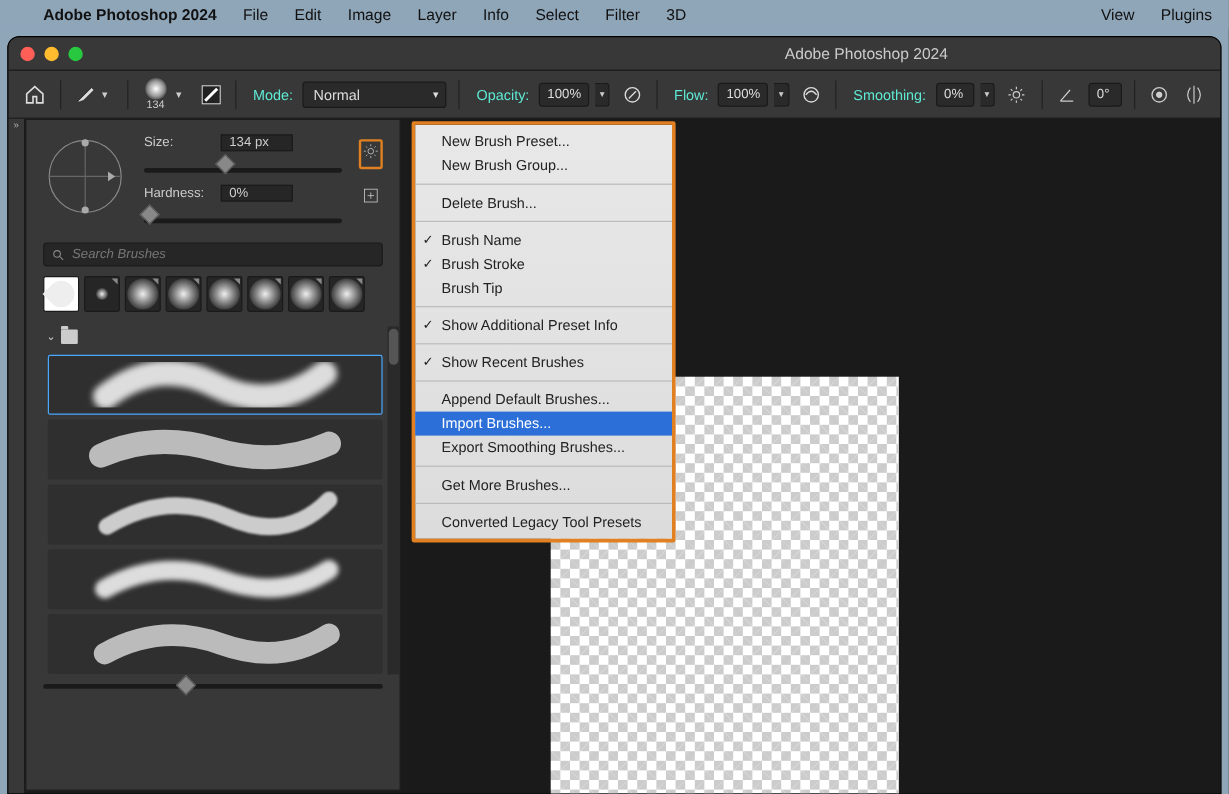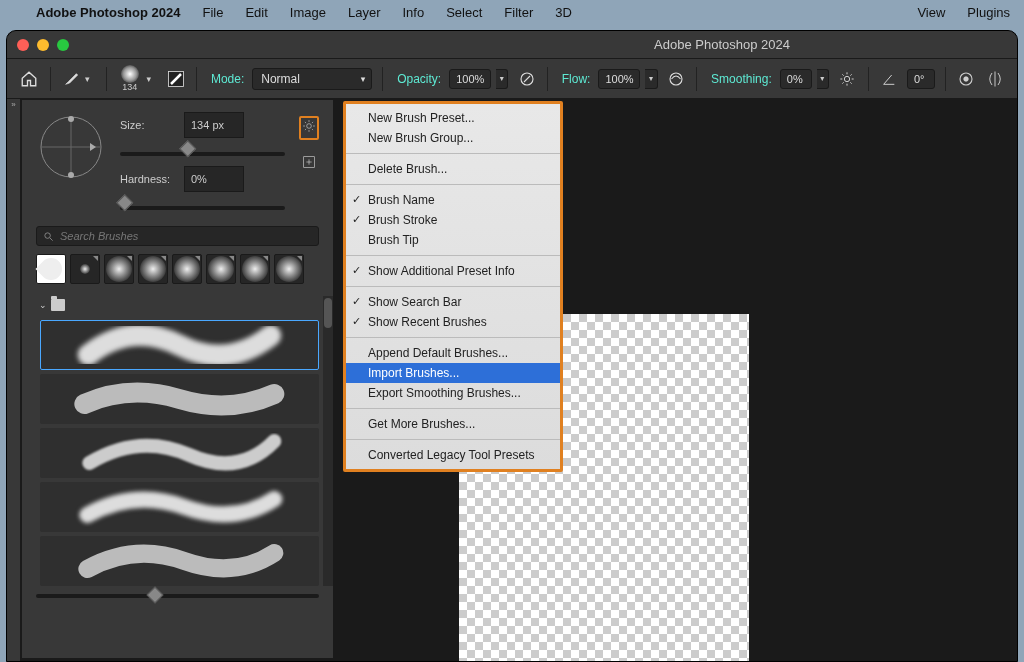--- a/index.html
+++ b/index.html
@@ -50,21 +50,21 @@
     background-size:16px 16px; background-position:0 0,0 8px,8px -8px,-8px 0; background-color:#fff; }
   
   
   .brush-panel { position:absolute; left:14px; top:0; width:313px; height:560px; background:#383838; border:1px solid #1a1a1a; z-index:5; }
   .bp-top { display:flex; padding:12px 14px; gap:14px; }
   .bp-angle { width:70px; height:70px; position:relative; }
   .bp-angle svg { width:100%; height:100%; }
   .bp-fields { flex:1; display:flex; flex-direction:column; gap:10px; font-size:11px; color:#ccc; }
   .bp-field { display:flex; align-items:center; gap:8px; }
   .bp-field .lbl { width:56px; }
-  .bp-field .val { background:#262626; border:1px solid #1a1a1a; padding:2px 6px; width:60px; height:26px; display:flex; align-items:center; }
+  .bp-field .val { background:#262626; border:1px solid #1a1a1a; padding:2px 6px; width:60px; height:14px; display:flex; align-items:center; }
   .bp-slider { height:4px; background:#1a1a1a; border-radius:2px; position:relative; margin-top:4px;}
   .bp-slider .thumb { position:absolute; width:12px; height:12px; background:#888; border:1px solid #555; top:-5px; transform:rotate(45deg) translateX(-50%); }
   .bp-side-icons { display:flex; flex-direction:column; gap:14px; align-items:center; padding-top:4px;}
   .gear-outline { border:2px solid #e08020; border-radius:2px; padding:1px;}
   
   .bp-search { margin:4px 14px 8px; height:20px; background:#262626; border:1px solid #1a1a1a; border-radius:3px; display:flex; align-items:center; padding:0 6px; gap:6px; font-size:11px; color:#777; font-style:italic;}
   .bp-row { display:flex; gap:4px; padding:0 14px 8px; align-items:center; }
   .bp-thumb { width:30px; height:30px; border-radius:2px; background:#262626; display:flex; align-items:center; justify-content:center; position:relative; border:1px solid #1a1a1a;}
   .bp-thumb .brgrad { width:26px; height:26px; border-radius:50%; background:radial-gradient(circle,#eee 0%,#888 40%,transparent 80%);}
   .bp-thumb.first .shape { width:22px; height:22px; background:#eee; border-radius:50% 50% 50% 0; transform:rotate(45deg);}
@@ -347,21 +347,20 @@
         <div class="ctx-item">New Brush Group...</div>
         <div class="ctx-sep"></div>
         <div class="ctx-item">Delete Brush...</div>
         <div class="ctx-sep"></div>
         <div class="ctx-item ctx-check">Brush Name</div>
         <div class="ctx-item ctx-check">Brush Stroke</div>
         <div class="ctx-item">Brush Tip</div>
         <div class="ctx-sep"></div>
         <div class="ctx-item ctx-check">Show Additional Preset Info</div>
         <div class="ctx-sep"></div>
-        <div class="ctx-item ctx-check">Show Search Bar</div>
         <div class="ctx-item ctx-check">Show Recent Brushes</div>
         <div class="ctx-sep"></div>
         <div class="ctx-item">Append Default Brushes...</div>
         <div class="ctx-item highlighted">Import Brushes...</div>
         <div class="ctx-item">Export Smoothing Brushes...</div>
         <div class="ctx-sep"></div>
         <div class="ctx-item">Get More Brushes...</div>
         <div class="ctx-sep"></div>
         <div class="ctx-item">Converted Legacy Tool Presets</div>
       </div>

